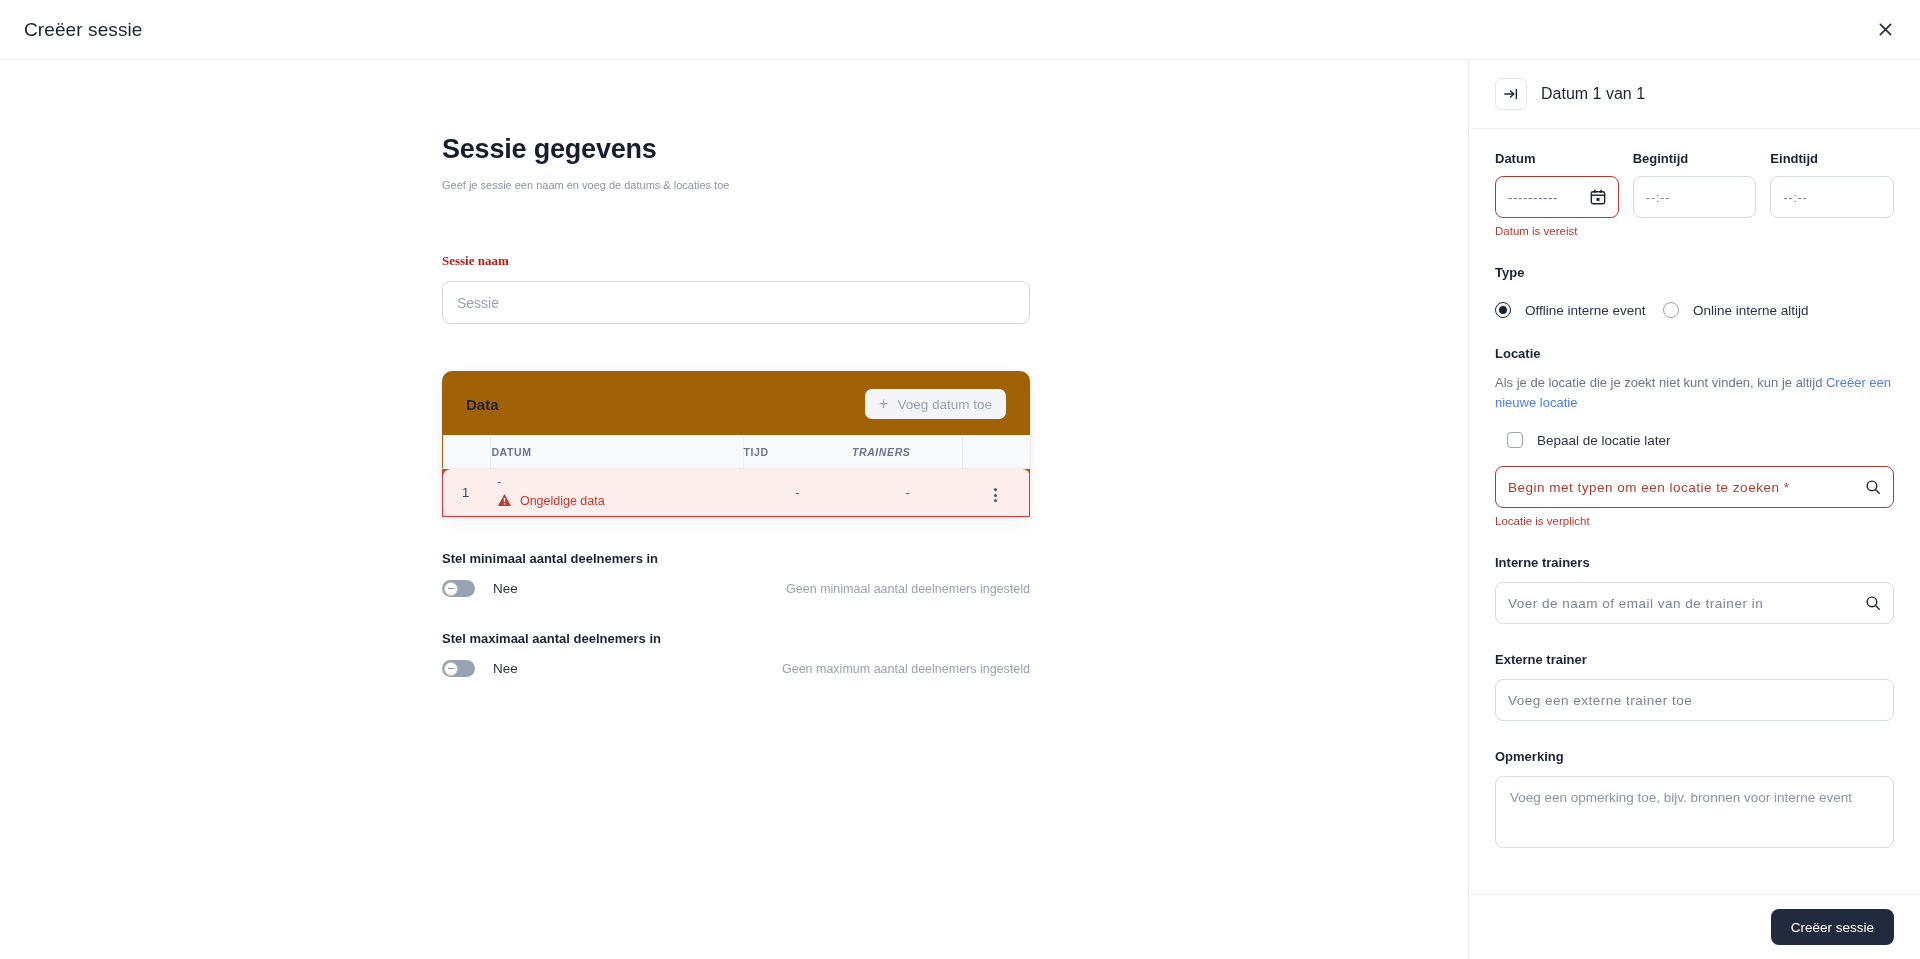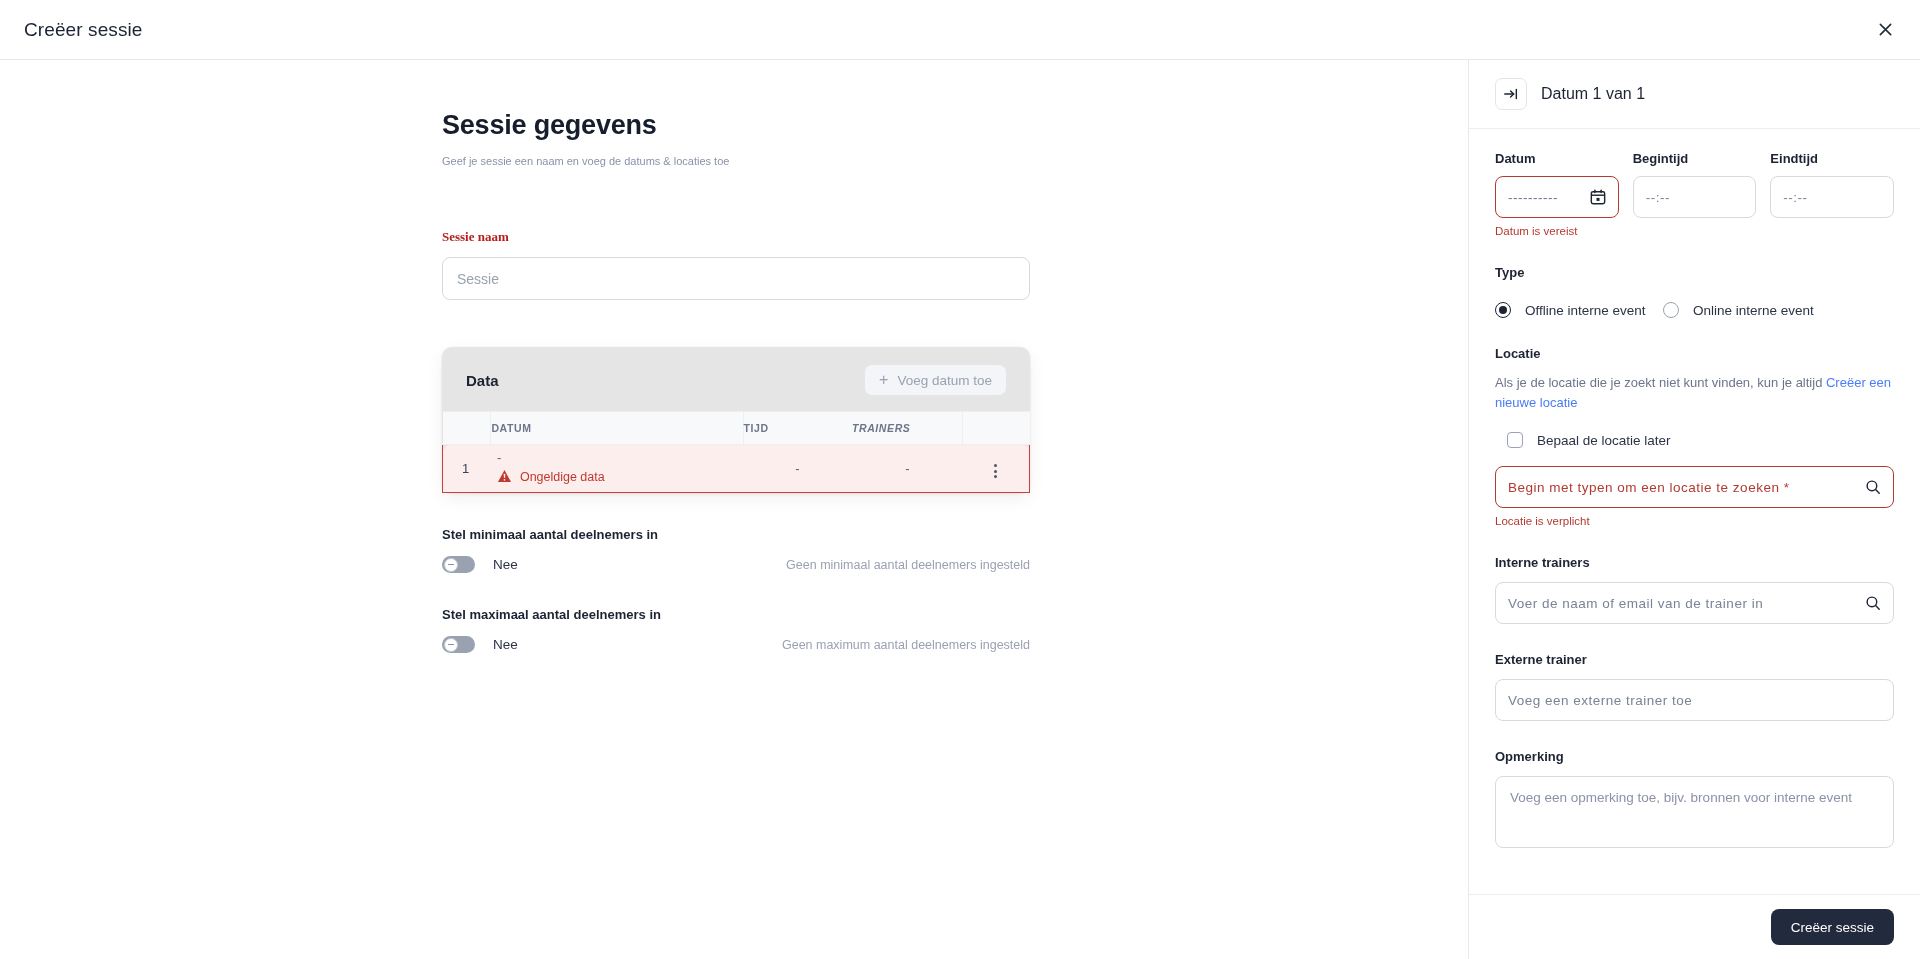--- a/index.html
+++ b/index.html
@@ -30,42 +30,42 @@
   
   .page { display: flex; height: 899px; }
 
   
   .left {
     flex: 1 1 auto;
     overflow-y: auto;
     padding: 50px 0 40px 0;
     background: #fff;
   }
-  .left-inner { width: 588px; margin-left: 442px; }
+  .left-inner { width: 588px; margin-left: 442px; margin-top: 24px; }
 
   .h1 { font-size: 27px; font-weight: 700; letter-spacing: -.2px; color: #161d2c; }
   .sub { margin-top: 14px; font-size: 11px; color: #8a92a6; }
 
   .field-label { font-size: 13px; font-weight: 700; color: #b91c1c; font-family: Liberation Serif, serif; }
   .sessie-label { margin-top: 62px; }
 
   .text-input {
     margin-top: 12px; width: 100%; height: 43px;
     border: 1px solid #d6d9e0; border-radius: 8px;
     padding: 0 14px; font-size: 14px; color: #1c2434;
     font-family: "Liberation Sans", sans-serif;
     background: #fff; outline: none;
   }
   .text-input::placeholder { color: #9aa1b1; }
 
   
   .data-card {
     margin-top: 47px;
     border-radius: 10px;
-    background: #e5e5e5;
+    background: #a16207;
     box-shadow: 0 1px 3px rgba(20,26,40,.10), 0 6px 18px rgba(20,26,40,.06);
     overflow: visible;
   }
   .data-card-head {
     display: flex; align-items: center; justify-content: space-between;
     padding: 18px 24px 16px 24px;
   }
   .data-card-title { font-size: 15px; font-weight: 600; color: #1c2434; }
   .add-date-btn {
     display: inline-flex; align-items: center; gap: 9px;
@@ -408,21 +408,21 @@
         <div class="sec-title">Type</div>
         <div class="radio-row">
           <div class="radio-item">
             <span class="radio">
                 <span class="dot"></span>
               </span>
             <span class="radio-label">Offline interne event</span>
           </div>
           <div class="radio-item">
             <span class="radio off"></span>
-            <span class="radio-label">Online interne event</span>
+            <span class="radio-label">Online interne altijd</span>
           </div>
         </div>
       </div>
 
       <div class="sec">
         <div class="sec-title">Locatie</div>
         <div class="loc-desc">
           <span>Als je de locatie die je zoekt niet kunt vinden, kun je altijd </span><span class="link">Creëer een nieuwe locatie</span>
         </div>
 

